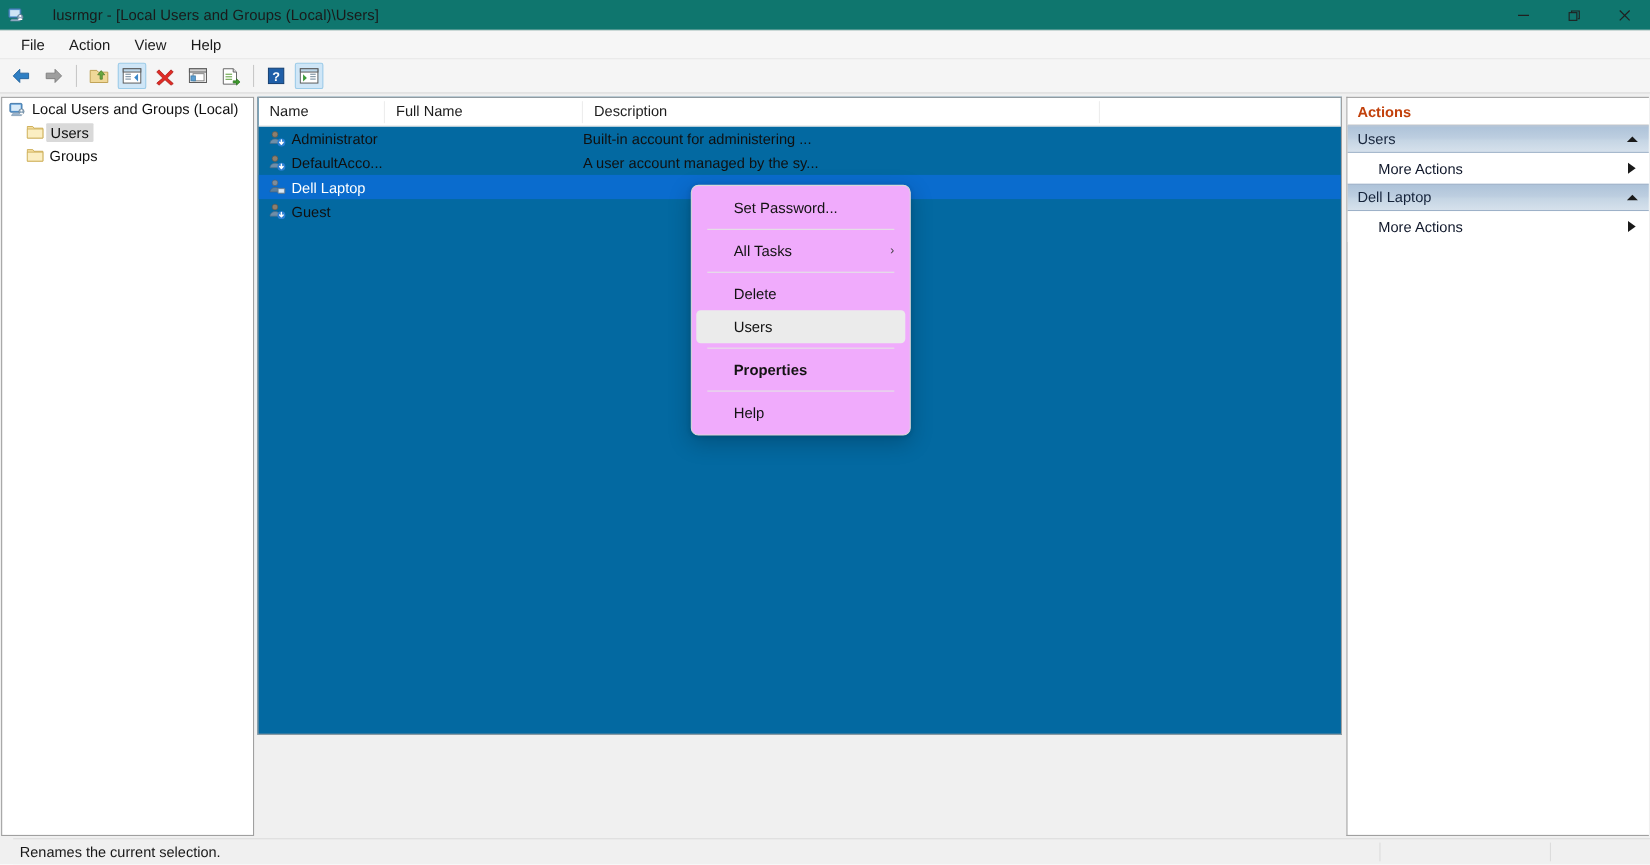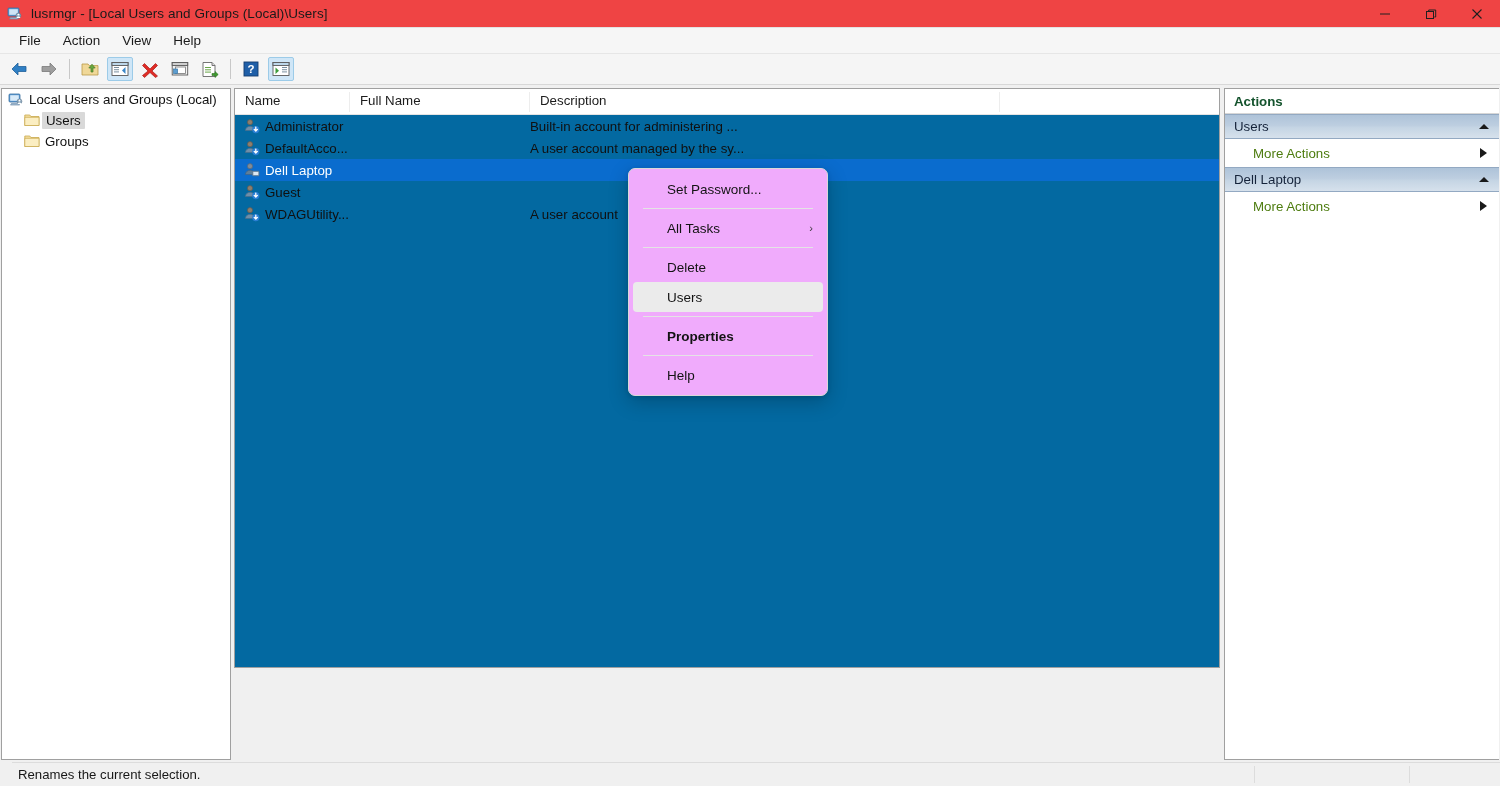--- a/index.html
+++ b/index.html
@@ -13,23 +13,24 @@
   }
   #app {
     position: relative;
     width: 1500px; height: 786px;
     background: #f0f0f0;
   }
 
   
   .titlebar {
     position: absolute; left: 0; top: 0; width: 1500px; height: 28px;
-    background: #ef4444;
+    background: #0f766e;
     display: flex; align-items: center;
     border-bottom: 1px solid #e2e2e2;
+    gap: 17px;
   }
   .title-icon {
     width: 16px; height: 16px; margin-left: 7px; margin-right: 8px;
     position: relative; flex: none;
   }
   .title-text {
     font-size: 13.5px; color: #1a1a1a; letter-spacing: 0.05px;
     white-space: nowrap;
   }
   .win-controls {
@@ -112,33 +113,33 @@
   
   .usericon { width: 16px; height: 16px; position: relative; flex: none; }
 
   .actions-pane {
     position: absolute; left: 1224px; top: 88px; width: 275px; height: 672px;
     background: #fff; border-left: 1px solid #a0a0a0; border-top: 1px solid #a0a0a0;
     border-bottom: 1px solid #a0a0a0; overflow: hidden;
   }
   .actions-title {
     height: 25px; display: flex; align-items: center; padding-left: 9px;
-    font-size: 13.3px; font-weight: bold; color: #14532d;
+    font-size: 13.3px; font-weight: bold; color: #c2410c;
     background: #ffffff; border-bottom: 1px solid #d6d6d6;
   }
   .act-group-head {
     height: 25px; display: flex; align-items: center; justify-content: space-between;
     padding: 0 10px 0 9px;
     background: linear-gradient(to bottom, #aec3d9 0%, #bdcee0 45%, #c5d5e4 55%, #d6e1ec 100%);
     border-top: 1px solid #93a9c2; border-bottom: 1px solid #93a9c2;
     font-size: 13.3px; color: #15233a;
   }
   .act-item {
     height: 28px; display: flex; align-items: center; justify-content: space-between;
-    padding: 0 12px 0 28px; font-size: 13.3px; color: #4d7c0f; background: #fff;
+    padding: 0 12px 0 28px; font-size: 13.3px; color: #0f172a; background: #fff;
   }
   .caret-up { width: 0; height: 0; border-left: 5px solid transparent; border-right: 5px solid transparent; border-bottom: 5px solid #1a1a1a; }
   .caret-right { width: 0; height: 0; border-top: 5px solid transparent; border-bottom: 5px solid transparent; border-left: 7px solid #1a1a1a; }
 
   
   .statusbar {
     position: absolute; left: 12px; bottom: 0; width: 1500px; height: 24px;
     background: #f0f0f0; border-top: 1px solid #dcdcdc;
     display: flex; align-items: center;
   }
@@ -370,34 +371,20 @@
               <circle cx="6" cy="4.2" r="2.6" fill="#8d7f6e" stroke="#5f5448" stroke-width="0.6"></circle>
               <path d="M1.4 12.5 a4.7 4.2 0 0 1 9.4 0 z" fill="#6f8ea8" stroke="#4c6c86" stroke-width="0.6"></path>
               <circle cx="11.8" cy="11.6" r="3.6" fill="#2b7fd4"></circle>
               <path d="M11.8 9.2 v3.4 M10.2 11.4 l1.6 1.7 l1.6 -1.7" stroke="#ffffff" stroke-width="1.3" fill="none" stroke-linecap="round" stroke-linejoin="round"></path>
             </svg>
           </span>
           <span class="txt">Guest</span>
         </div>
       </div>
 
-      <div class="list-row">
-        <div class="lr-name">
-          <span class="usericon">
-            <svg width="16" height="16" viewBox="0 0 16 16">
-              <circle cx="6" cy="4.2" r="2.6" fill="#8d7f6e" stroke="#5f5448" stroke-width="0.6"></circle>
-              <path d="M1.4 12.5 a4.7 4.2 0 0 1 9.4 0 z" fill="#6f8ea8" stroke="#4c6c86" stroke-width="0.6"></path>
-              <circle cx="11.8" cy="11.6" r="3.6" fill="#2b7fd4"></circle>
-              <path d="M11.8 9.2 v3.4 M10.2 11.4 l1.6 1.7 l1.6 -1.7" stroke="#ffffff" stroke-width="1.3" fill="none" stroke-linecap="round" stroke-linejoin="round"></path>
-            </svg>
-          </span>
-          <span class="txt">WDAGUtility...</span>
-        </div>
-        <div class="lr-desc">A user account</div>
-      </div>
 
     </div>
   </div>
 
   <div class="actions-pane">
     <div class="actions-title">Actions</div>
 
     <div class="act-group-head">
       <span>Users</span>
       <span class="caret-up"></span>

